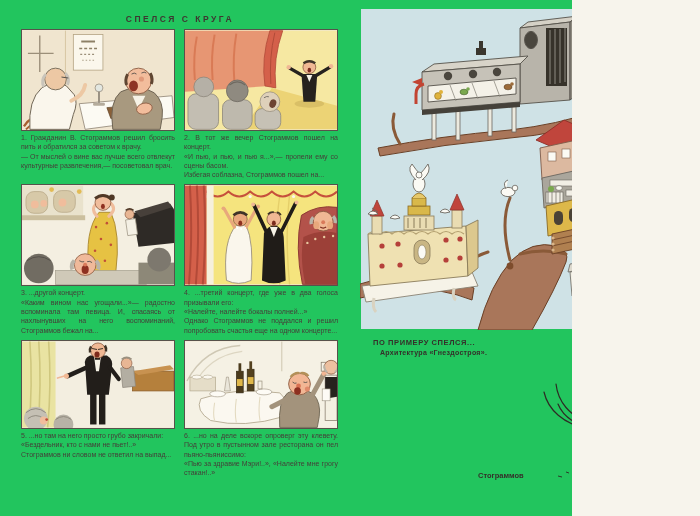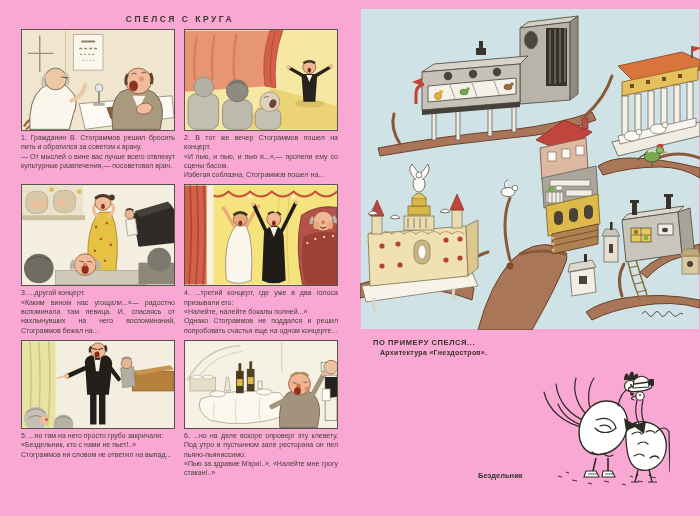--- a/index.html
+++ b/index.html
@@ -1,17 +1,17 @@
 <!DOCTYPE html>
 <html><head>
 <meta charset="utf-8">
 <style>
   html,body{margin:0;padding:0}
   body{width:700px;height:516px;background:#f7f4ec;font-family:"Liberation Sans",sans-serif;-webkit-font-smoothing:antialiased}
-  .spread{position:relative;width:700px;height:516px;overflow:hidden;background:#f9a8d4}
+  .spread{position:relative;width:572px;height:516px;overflow:hidden;background:#22c55e}
   
   .left-page{position:absolute;left:21px;top:14px;width:318px}
   .comic-title{font-size:8.5px;font-weight:bold;letter-spacing:2.5px;text-align:center;color:#3e3831;margin:0 0 5px 0}
   .comic-grid{display:grid;grid-template-columns:154px 154px;column-gap:9px}
   .panel{height:100px;border:1px solid #57524b;background:#f1e8d4;overflow:hidden}
   .cell.short .panel{height:87px}
   .panel svg{display:block;width:100%;height:100%}
   .caption{font-size:7px;line-height:1.33;color:#454039;margin:2px 0 5px 0;text-align:justify;white-space:pre-line}
   
   .right-page{position:absolute;left:360px;top:0;width:340px;height:516px}
@@ -548,21 +548,21 @@
           <path d="M282 306 q3 -5 6 0 q3 5 6 0 q3 -5 6 0 q3 5 6 0 q3 -5 6 0 q3 4 6 1 q2 -3 5 -1" stroke="#4a4640" stroke-width="0.9" fill="none"></path>
         </g>
       </svg>
     </div>
 
     <div class="cartoon-caption">
       <div class="t1">ПО ПРИМЕРУ СПЕЛСЯ...</div>
       <div class="t2">Архитектура «Гнездостроя».</div>
     </div>
 
-    <span class="illus-label">Бездельник</span>
+    <span class="illus-label">Стограммов</span>
 
     <div class="rooster">
       <svg viewBox="0 0 132 122">
         <g stroke="#2e2a24" stroke-width="0.9">
           <path d="M20 108 l4 1 M34 112 l5 1 M50 115 l4 1 M66 113 l5 1 M84 116 l4 1 M100 113 l5 1 M114 109 l4 1 M28 104 l3 1 M58 107 l3 1 M92 108 l3 1" fill="none"></path>
         </g>
         <g>
           <path class="inl" d="M48 60 C26 56 10 42 6 24" stroke-width="1.6"></path>
           <path class="inl" d="M50 54 C32 48 20 34 18 16" stroke-width="1.6"></path>
           <path class="inl" d="M52 50 C40 40 34 24 38 10" stroke-width="1.6"></path>

